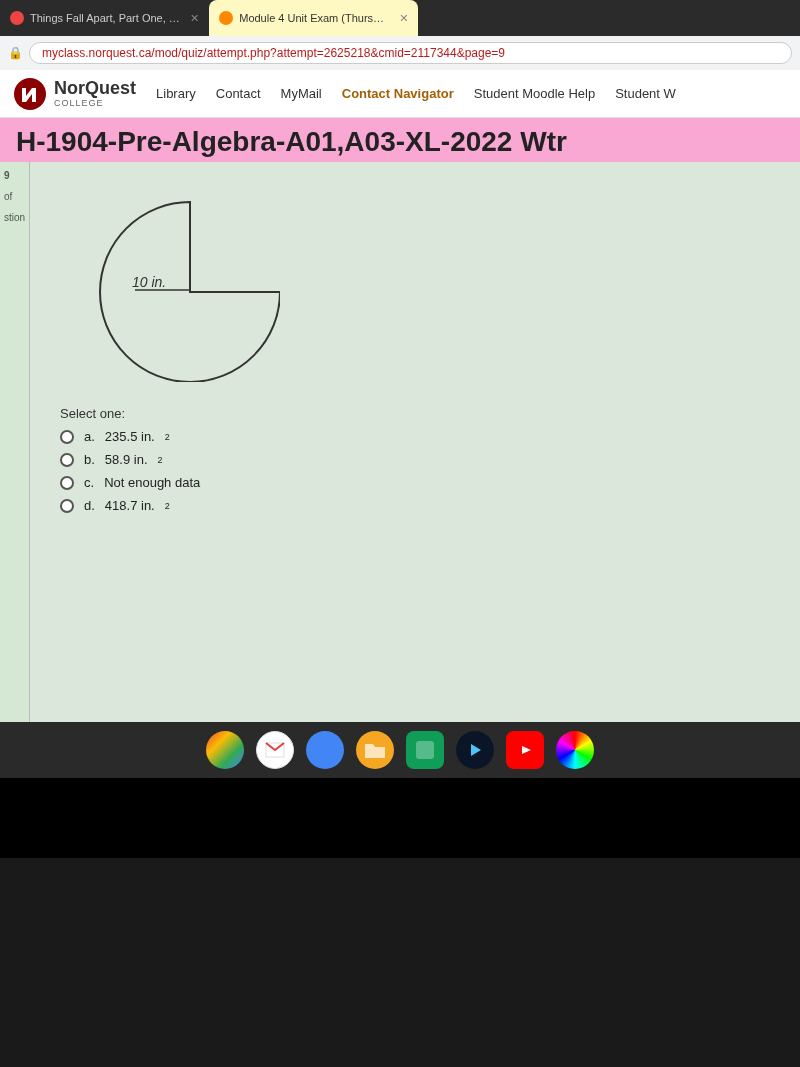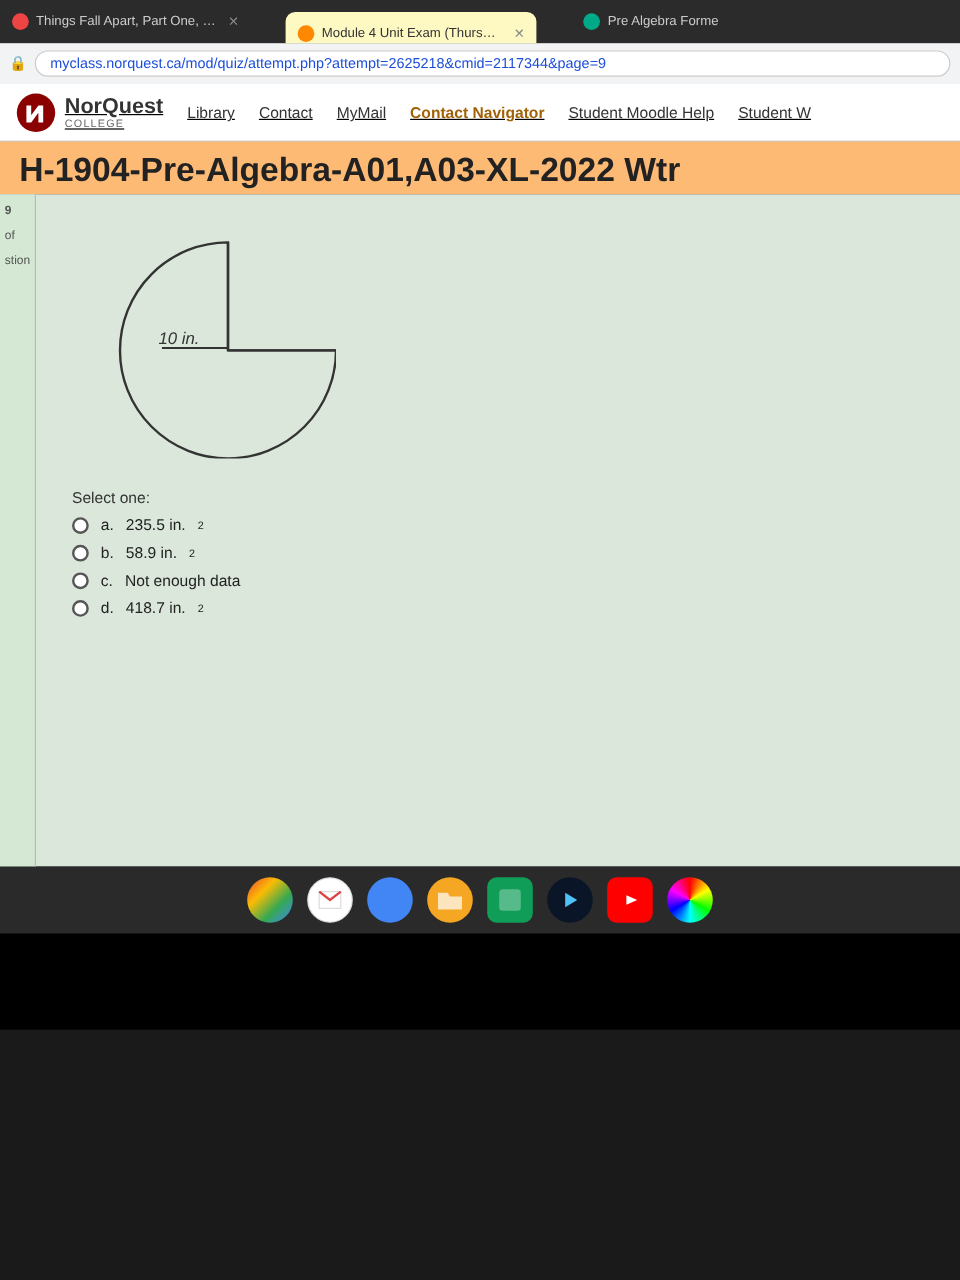--- a/index.html
+++ b/index.html
@@ -1,42 +1,42 @@
 <!DOCTYPE html>
 <html><head>
   <meta charset="utf-8">
   <style>
     * { margin: 0; padding: 0; box-sizing: border-box; }
     body { width: 800px; min-height: 1067px; background: #1a1a1a; font-family: Arial, sans-serif; overflow-x: hidden; }
 
     
     .browser-top { background: #3c3c3c; padding: 0; }
-    .tab-bar { display: flex; align-items: center; background: #2b2b2b; height: 36px; overflow: hidden; gap: 29px; }
+    .tab-bar { display: flex; align-items: flex-end; background: #2b2b2b; height: 36px; overflow: hidden; }
     .tab { display: flex; align-items: center; padding: 0 10px; font-size: 12px; color: #ccc; height: 100%; max-width: 220px; gap: 6px; position: relative; }
     .tab.active { background: #fef9c3; color: #333; border-radius: 8px 8px 0 0; margin-top: 20px; }
     .tab-icon { width: 14px; height: 14px; border-radius: 50%; display: inline-block; }
     .tab-icon.red { background: #e44; }
     .tab-icon.orange { background: #f80; }
     .tab-icon.teal { background: #0a8; }
     .tab-close { margin-left: 4px; color: #888; font-size: 11px; cursor: pointer; }
     .tab-label { font-size: 11px; white-space: nowrap; overflow: hidden; text-overflow: ellipsis; max-width: 150px; }
 
     .address-bar-row { display: flex; align-items: center; background: #f1f3f4; padding: 4px 8px; gap: 6px; height: 34px; }
     .address-bar-row .lock-icon { color: #555; font-size: 12px; }
-    .address-bar { flex: 1; background: #fff; border: 1px solid #ccc; border-radius: 14px; padding: 3px 12px; font-size: 12px; color: #1d4ed8; }
-
-    
-    .nav-bar { background: #fff; display: flex; align-items: center; padding: 0 12px; height: 48px; border-bottom: 1px solid #ddd; gap: 20px; text-decoration: underline; }
+    .address-bar { flex: 1; background: #fff; border: 1px solid #ccc; border-radius: 14px; padding: 3px 12px; font-size: 12px; color: #b91c1c; }
+
+    
+    .nav-bar { background: #fff; display: flex; align-items: center; padding: 0 12px; height: 48px; border-bottom: 1px solid #ddd; gap: 20px; }
     .norquest-logo { display: flex; align-items: center; gap: 6px; }
     .logo-icon { width: 36px; height: 36px; }
     .nav-links { display: flex; gap: 20px; font-size: 13px; color: #333; }
     .nav-links span { cursor: pointer; }
 
     
-    .page-title-bar { background: #fdba74; padding: 8px 16px 4px; }
+    .page-title-bar { background: #f9a8d4; padding: 8px 16px 4px; }
     .page-title { font-size: 28px; font-weight: bold; color: #222; }
     .breadcrumb { font-size: 12px; color: #555; padding: 2px 0 6px; }
     .breadcrumb span { color: #0066cc; cursor: pointer; }
     .breadcrumb span.current { color: #555; cursor: default; }
 
     
     .main-content { display: flex; background: #e8efe8; min-height: 560px; }
     .sidebar { width: 30px; background: #d4e8d4; border-right: 1px solid #bbb; display: flex; flex-direction: column; padding: 8px 4px; gap: 10px; font-size: 10px; color: #555; }
     .sidebar-num { font-weight: bold; }
 
@@ -75,24 +75,20 @@
     <div class="tab">
       <span class="tab-icon red"></span>
       <span class="tab-label">Things Fall Apart, Part One, Ch</span>
       <span class="tab-close">✕</span>
     </div>
     <div class="tab active">
       <span class="tab-icon orange"></span>
       <span class="tab-label">Module 4 Unit Exam (Thursday</span>
       <span class="tab-close">✕</span>
     </div>
-    <div class="tab">
-      <span class="tab-icon teal"></span>
-      <span class="tab-label">Pre Algebra Forme</span>
-    </div>
   </div>
   <div class="address-bar-row">
     <span class="lock-icon">🔒</span>
     <div class="address-bar">myclass.norquest.ca/mod/quiz/attempt.php?attempt=2625218&amp;cmid=2117344&amp;page=9</div>
   </div>
 </div>
 
 <div class="nav-bar">
   <div class="norquest-logo">
     <svg class="logo-icon" viewBox="0 0 36 36">

